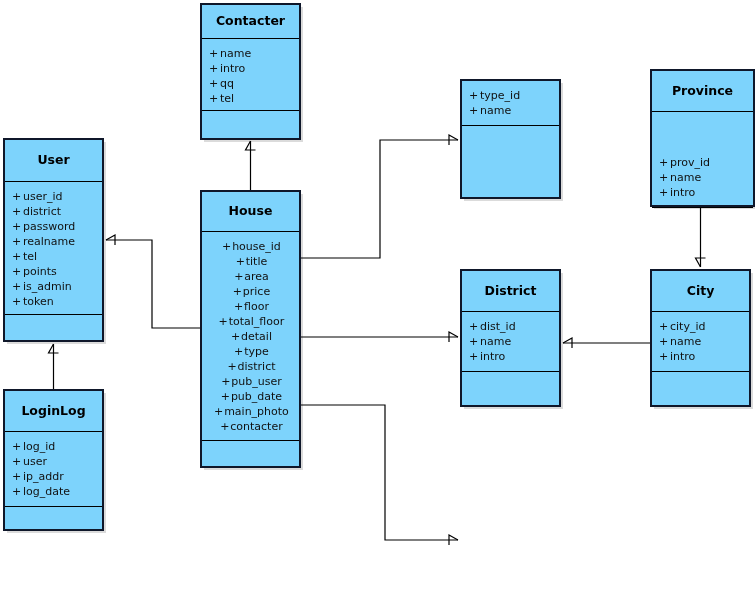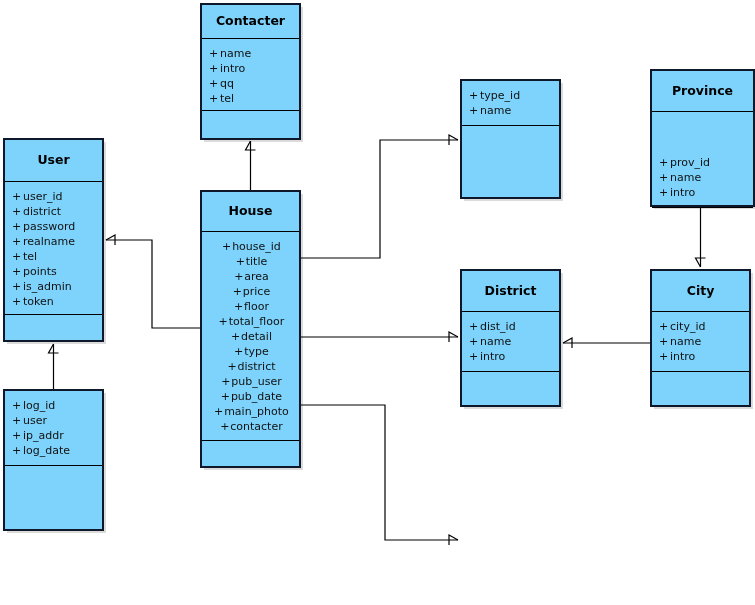--- a/index.html
+++ b/index.html
@@ -142,20 +142,21 @@
     <div class="uml-class" style="left: 650px; top: 269px; width: 101px; height: 138px;">
       <div class="uml-title" style="height: 41px;">City</div>
       <div class="uml-attrs" style="height: 60px;">
         <div class="uml-attr"><span class="vis">+</span><span>city_id</span></div>
         <div class="uml-attr"><span class="vis">+</span><span>name</span></div>
         <div class="uml-attr"><span class="vis">+</span><span>intro</span></div>
       </div>
       <div class="uml-ops" style="height: 35px;"></div>
     </div>
     <div class="uml-class" style="left: 3px; top: 389px; width: 101px; height: 142px;">
+      <div class="uml-title" style="height: 41px;">LoginLog</div>
       <div class="uml-attrs" style="height: 75px;">
         <div class="uml-attr"><span class="vis">+</span><span>log_id</span></div>
         <div class="uml-attr"><span class="vis">+</span><span>user</span></div>
         <div class="uml-attr"><span class="vis">+</span><span>ip_addr</span></div>
         <div class="uml-attr"><span class="vis">+</span><span>log_date</span></div>
       </div>
       <div class="uml-ops" style="height: 24px;"></div>
     </div>
   </div>
 

